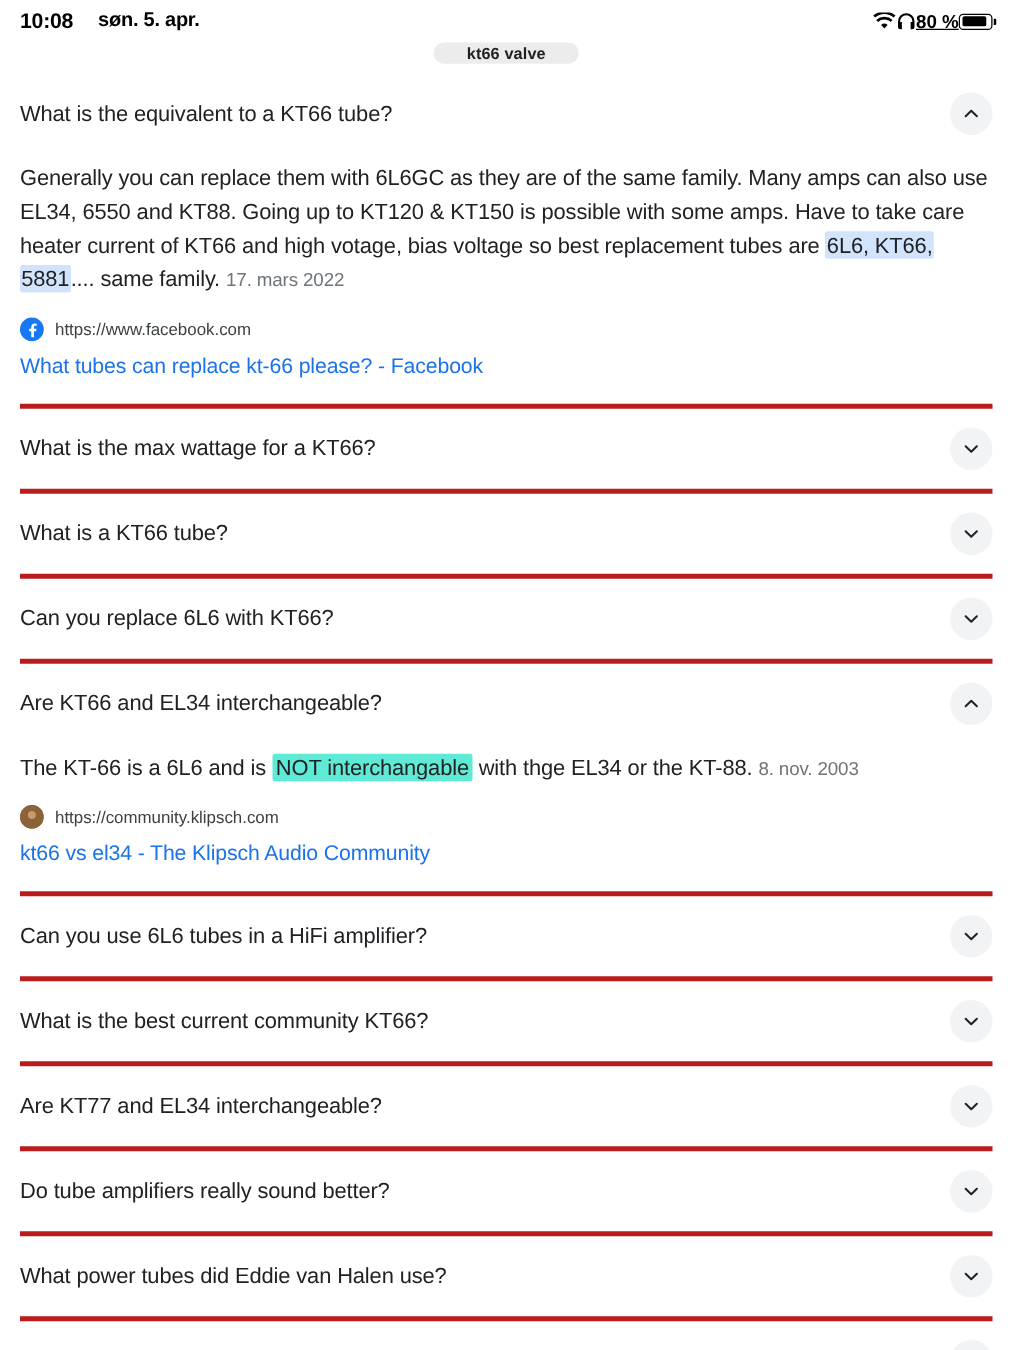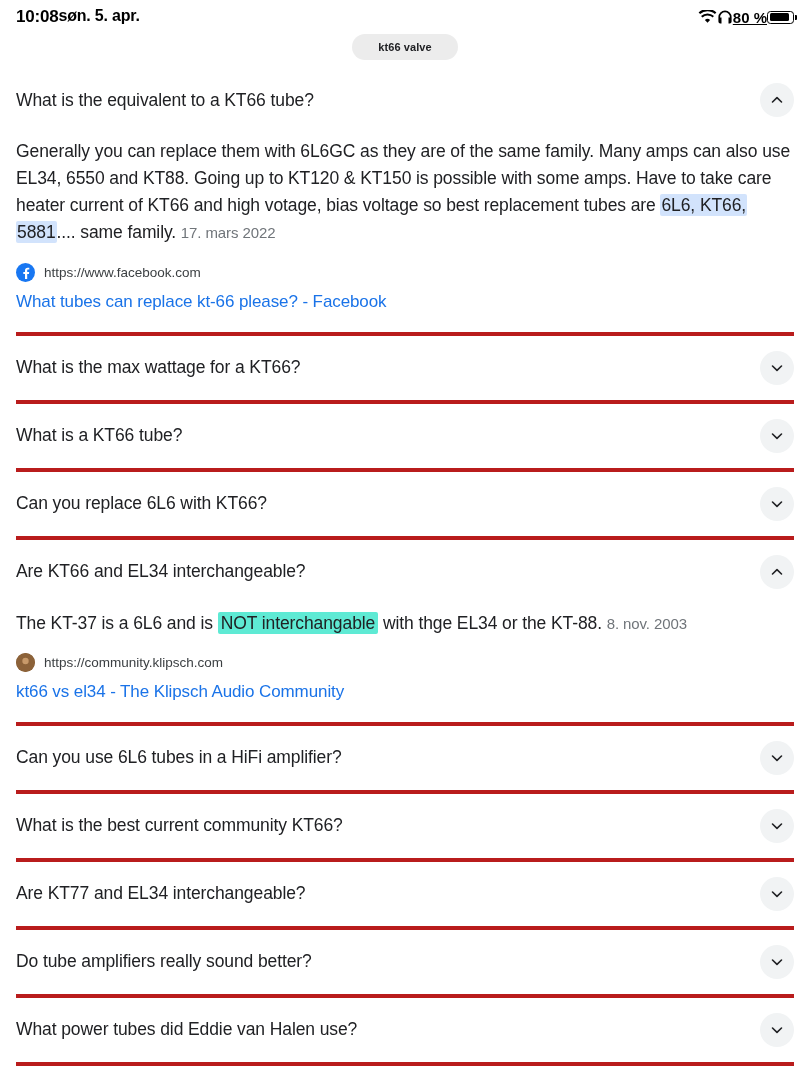--- a/index.html
+++ b/index.html
@@ -16,21 +16,21 @@
   .statusbar {
     height: 34px;
     display: flex;
     align-items: center;
     padding: 0 16px;
     font-size: 17px;
     font-weight: bold;
     color: #000;
     position: relative;
   }
-  .status-left { display: flex; align-items: flex-start; gap: 0; }
+  .status-left { display: flex; align-items: center; gap: 20px; }
   .status-time { font-size: 17px; font-weight: bold; letter-spacing: -0.2px;}
   .status-date { font-size: 16px; font-weight: bold; letter-spacing: -0.2px;}
   .status-right {
     margin-left: auto;
     display: flex;
     align-items: center;
     font-size: 15px;
     font-weight: bold;
     text-decoration: underline;
   }
@@ -60,22 +60,22 @@
 
   
   .pill-wrap {
     display: flex;
     justify-content: center;
     padding-bottom: 8px;
   }
   .search-pill {
     background: #ececec;
     border-radius: 16px;
-    padding: 7px 26px;
-    font-size: 11px;
+    padding: 1px 26px;
+    font-size: 13px;
     font-weight: bold;
     color: #202124;
     letter-spacing: 0.1px;
   }
 
   
   .content {
     padding: 0 16px;
   }
   .qa-item {
@@ -264,21 +264,21 @@
     <div class="qa-header">
       <div class="qa-question">Are KT66 and EL34 interchangeable?</div>
       <div class="chev">
         <svg width="16" height="16" viewBox="0 0 16 16">
             <path d="M3.5 10 8 5.6 12.5 10" fill="none" stroke="#202124" stroke-width="1.6" stroke-linecap="round" stroke-linejoin="round"></path>
           </svg>
       </div>
     </div>
     <div class="qa-body">
       <div class="answer">
-        <span>The KT-37 is a 6L6 and is </span><span class="hl-grey">NOT interchangable</span><span> with thge EL34 or the KT-88.</span>
+        <span>The KT-66 is a 6L6 and is </span><span class="hl-grey">NOT interchangable</span><span> with thge EL34 or the KT-88.</span>
         <span class="answer-date">8. nov. 2003</span>
       </div>
       <div class="source-row">
         <span class="favicon klipsch">
           <svg width="19" height="19" viewBox="0 0 19 19">
               <circle cx="9.5" cy="9.5" r="9.5" fill="#8c6239"></circle>
               <circle cx="9.5" cy="8" r="3.2" fill="#c89a6a"></circle>
             </svg>
         </span>
         <span class="source-url">https://community.klipsch.com</span>

